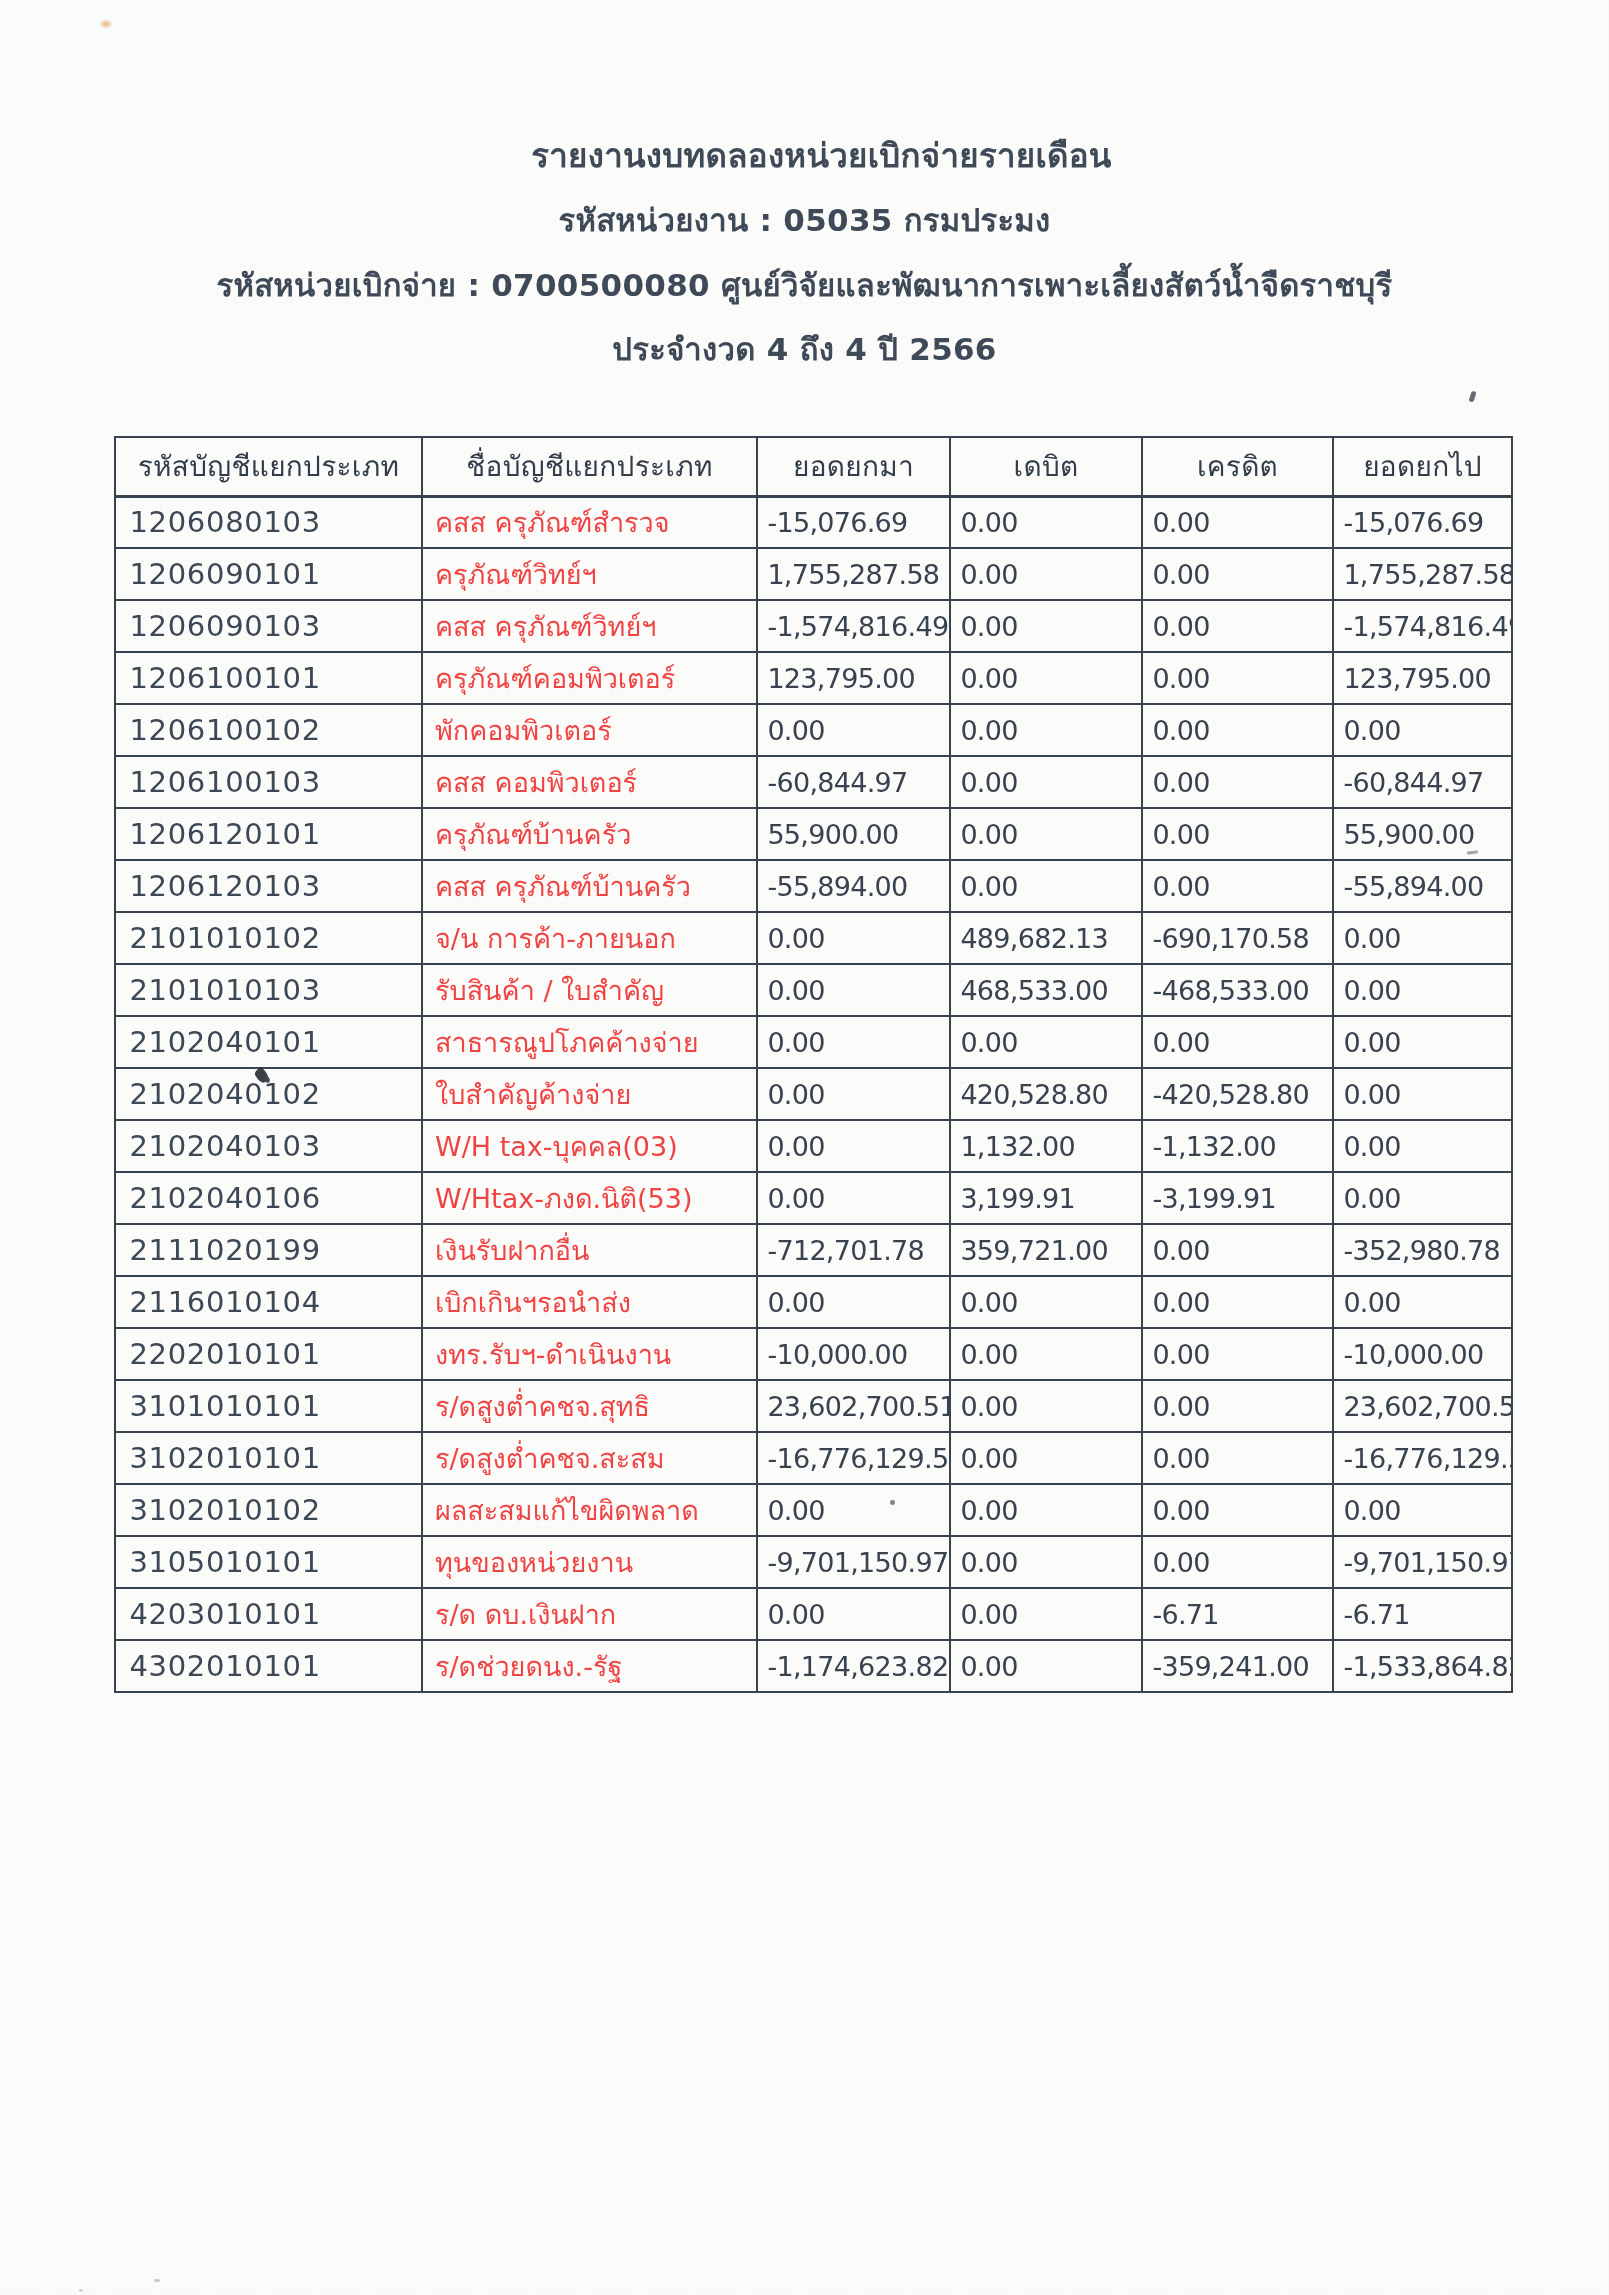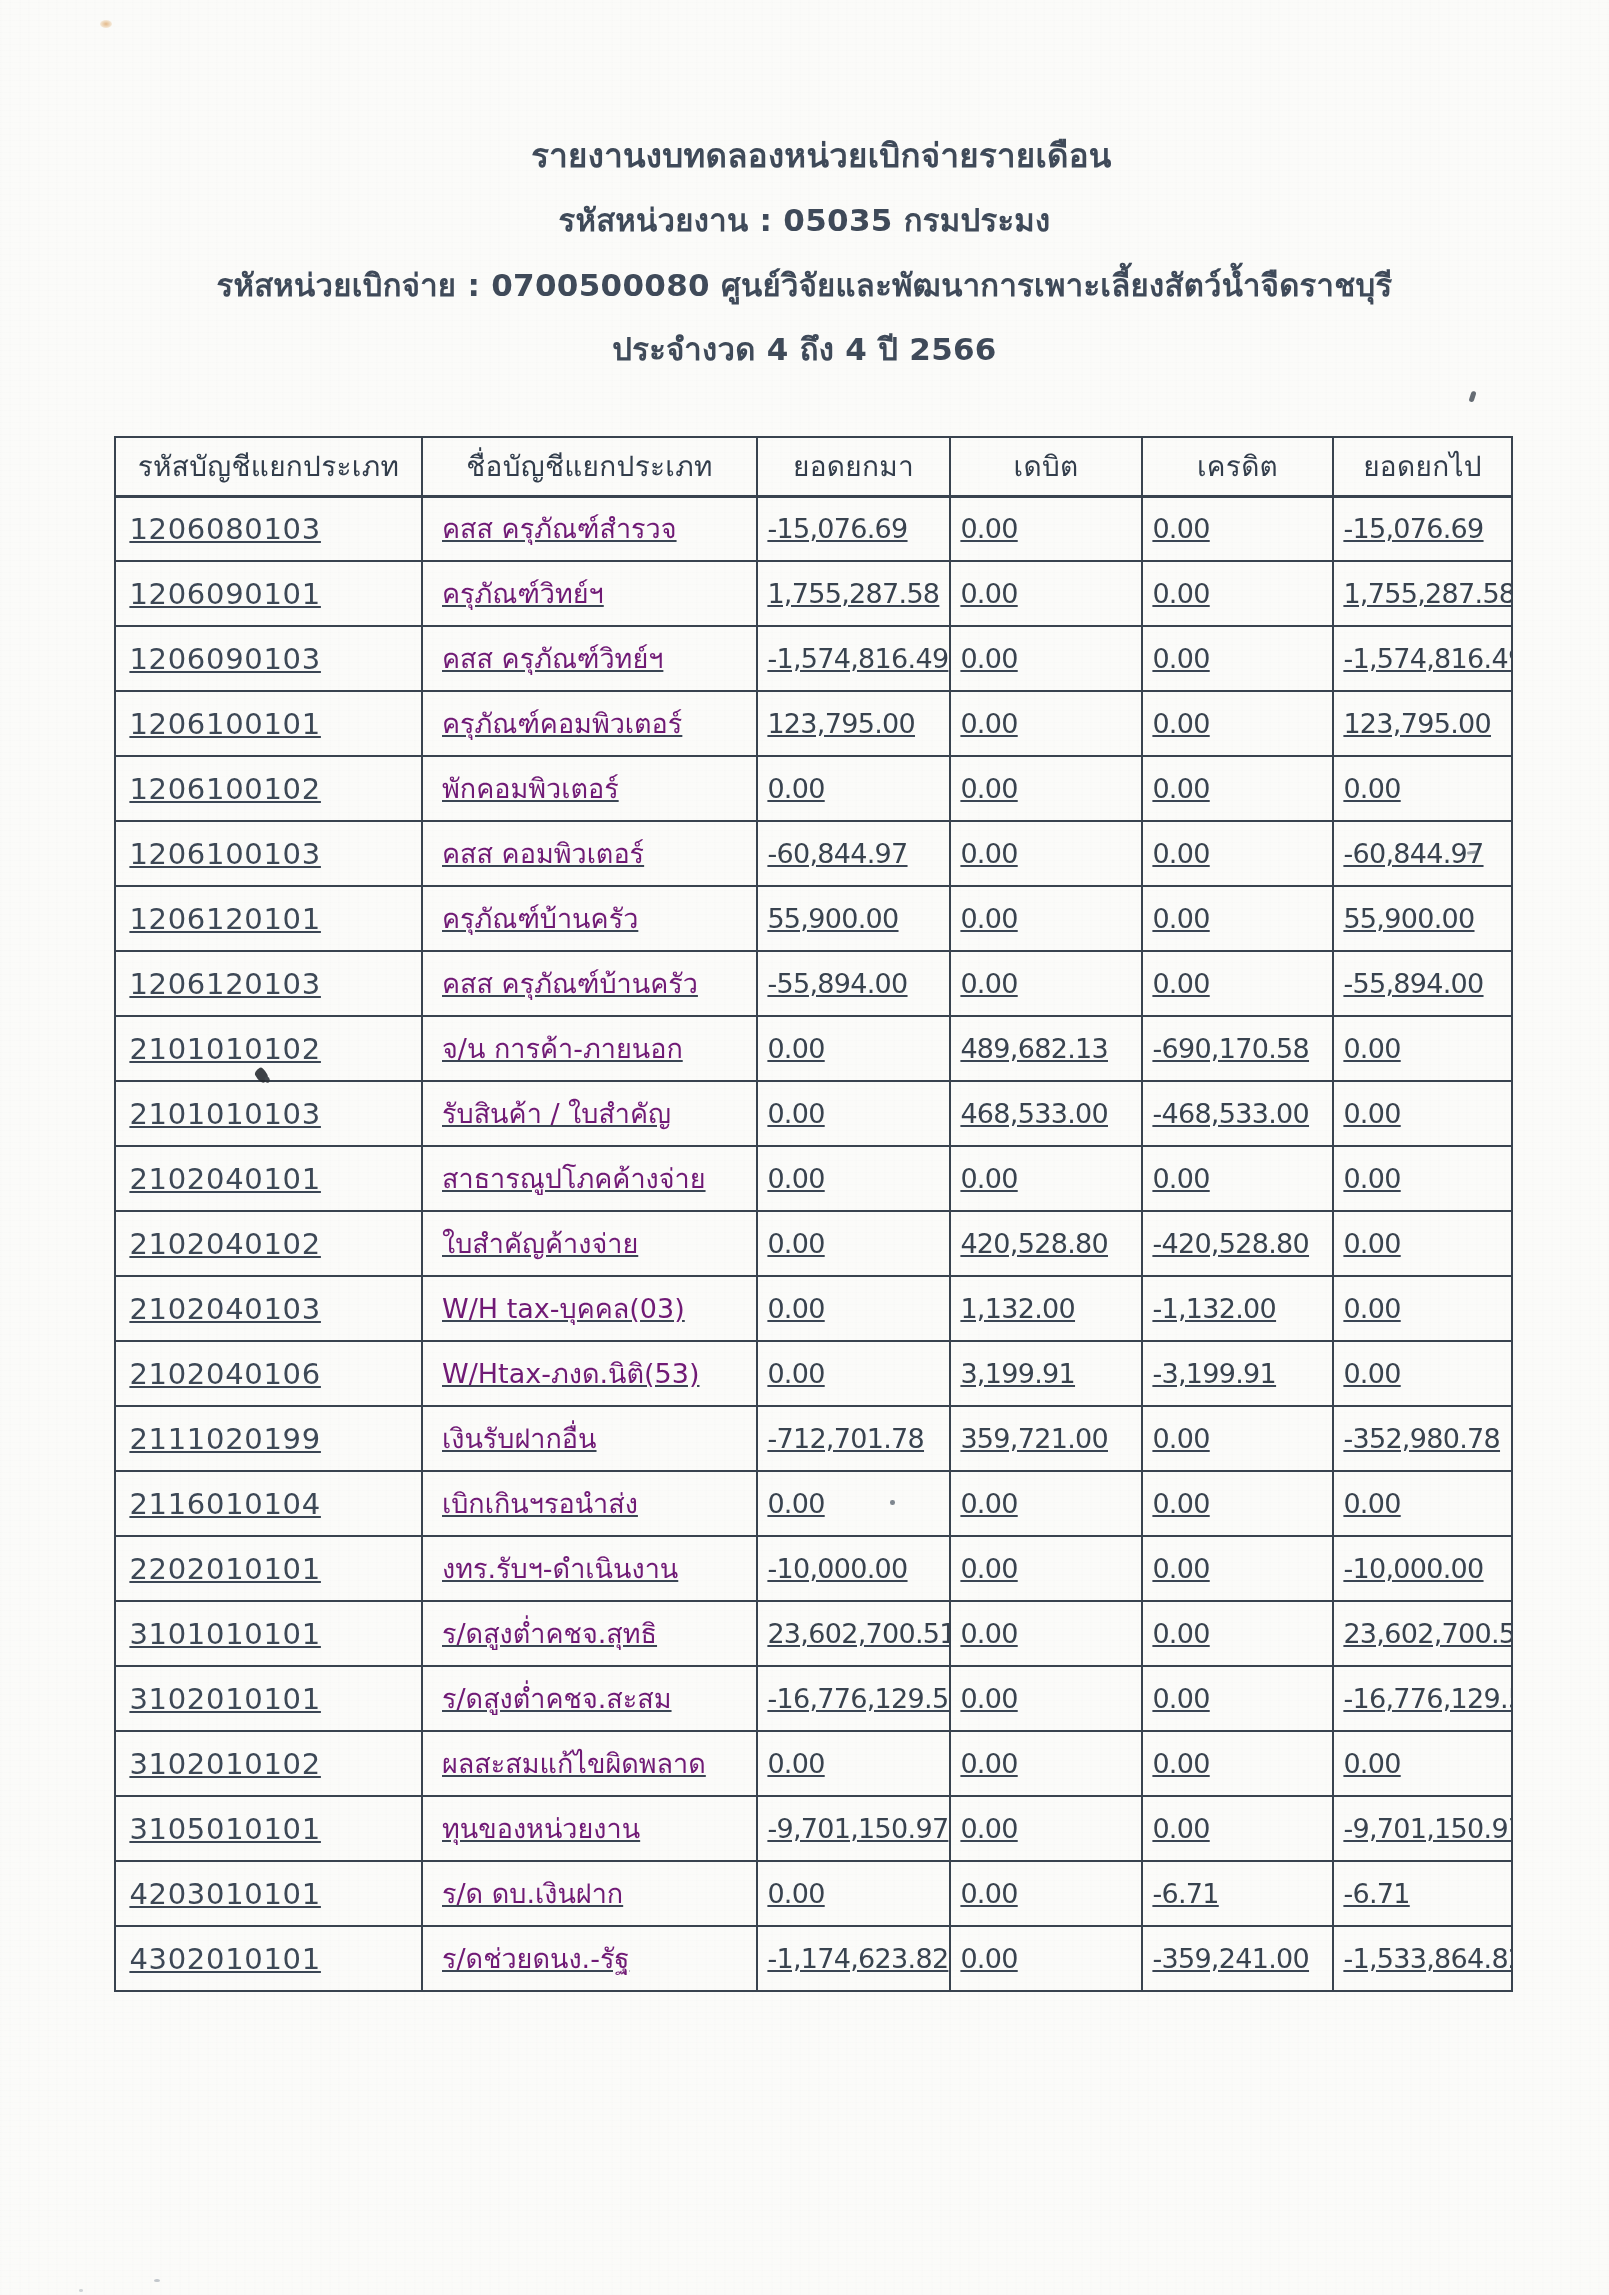--- a/index.html
+++ b/index.html
@@ -41,30 +41,30 @@
     border-collapse:collapse;
     table-layout:fixed;
     background:transparent;
   }
   table.tb, table.tb th, table.tb td { border:2px solid #39434f; }
   table.tb { border-width:2.7px; }
   table.tb th, table.tb td { border-top-width:2.7px; border-bottom-width:2.7px; }
   table.tb thead th { border-bottom-width:3.3px; }
 
   table.tb thead tr { height:59px; }
-  table.tb tbody tr { height:65px;text-decoration:underline; }
+  table.tb tbody tr { height:52px; }
 
   table.tb th {
     font-size:28px; font-weight:400; color:#323d4b;
     text-align:center; vertical-align:middle;
     letter-spacing:0.3px;
   }
   table.tb td { vertical-align:middle; overflow:hidden; white-space:nowrap; }
   td.c-code { padding-left:13.4px; font-size:29px; letter-spacing:0.7px; color:#3d4856; }
-  td.c-name { padding-left:19px; font-size:27px; color:#701a75;margin-left:24px; }
+  td.c-name { padding-left:12px; font-size:27px; color:#ef4444;margin-left:24px; }
   td.c-num  { padding-left:9.4px; font-size:27px; letter-spacing:-0.7px; color:#39434f; }
 
   
   .artifact { position:absolute; pointer-events:none; }
   .ink-blot {
     left:256px; top:1068px; width:10.7px; height:14.7px;
     background:#23282e; opacity:0.88;
     border-radius:70% 30% 55% 45% / 30% 60% 40% 70%;
     transform:rotate(-28deg);
   }

